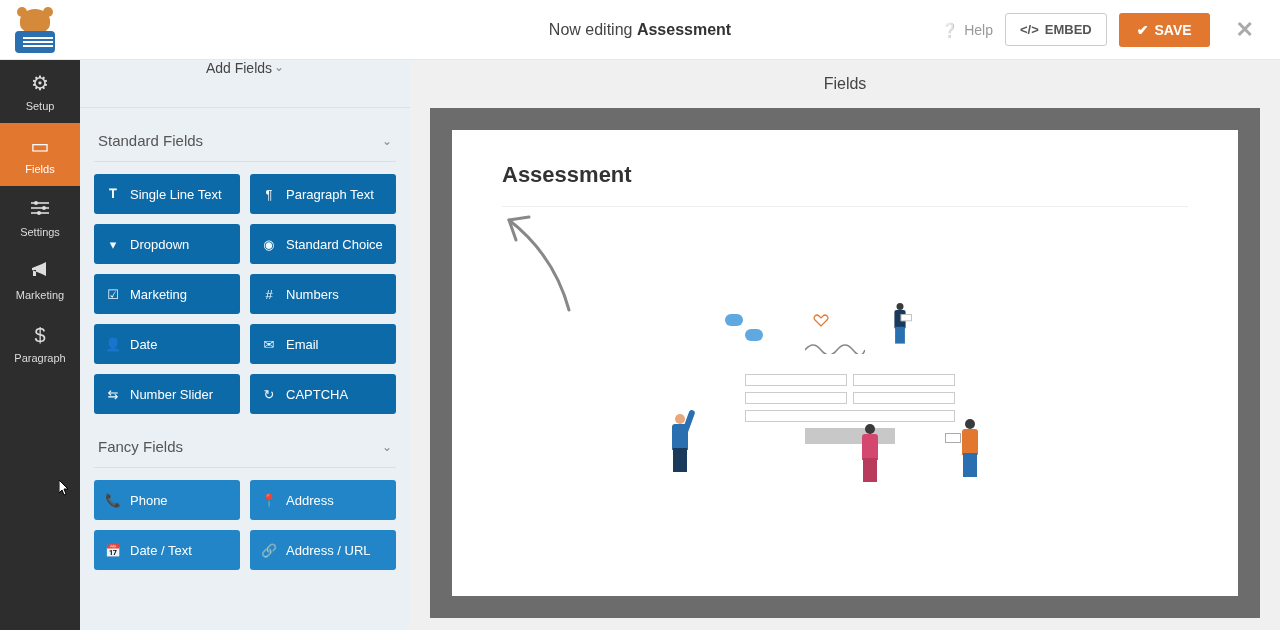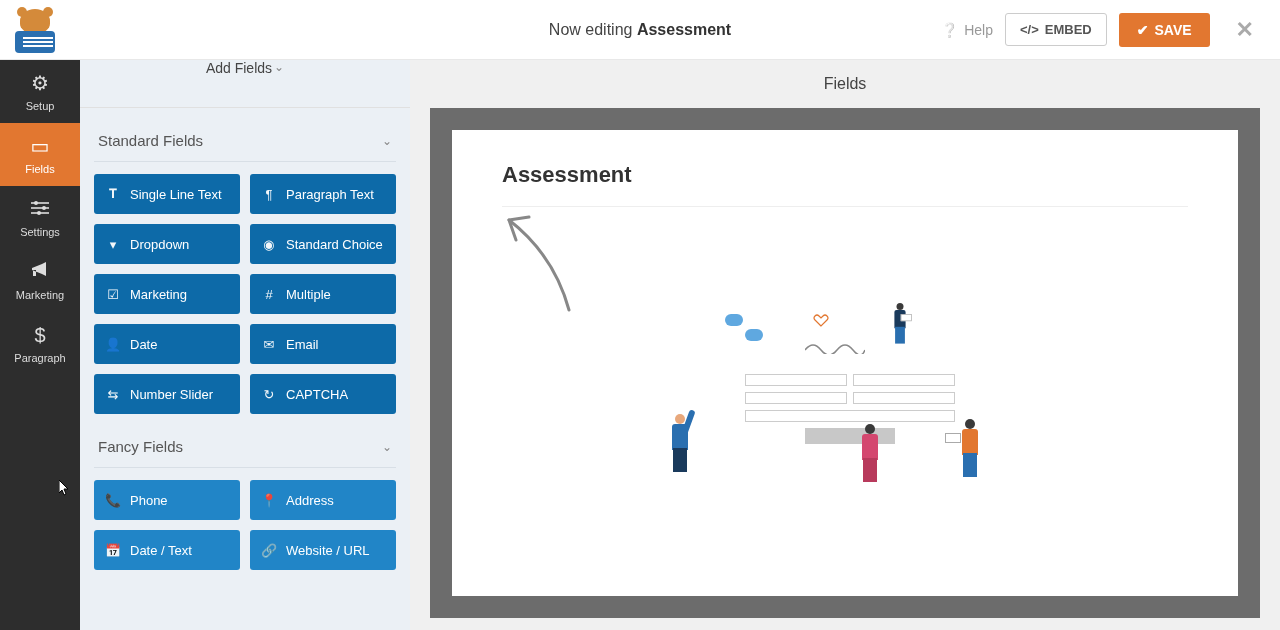--- a/index.html
+++ b/index.html
@@ -202,21 +202,21 @@
         <button class="field-btn">
             <span class="ficon">◉</span>
             <span>Standard Choice</span>
           </button>
         <button class="field-btn">
             <span class="ficon">☑</span>
             <span>Marketing</span>
           </button>
         <button class="field-btn">
             <span class="ficon">#</span>
-            <span>Multiple</span>
+            <span>Numbers</span>
           </button>
         <button class="field-btn">
             <span class="ficon">👤</span>
             <span>Date</span>
           </button>
         <button class="field-btn">
             <span class="ficon">✉</span>
             <span>Email</span>
           </button>
         <button class="field-btn">
@@ -241,21 +241,21 @@
         <button class="field-btn fancy">
             <span class="ficon">📍</span>
             <span>Address</span>
           </button>
         <button class="field-btn fancy">
             <span class="ficon">📅</span>
             <span>Date / Text</span>
           </button>
         <button class="field-btn fancy">
             <span class="ficon">🔗</span>
-            <span>Website / URL</span>
+            <span>Address / URL</span>
           </button>
       </div>
     </div>
   </div>
 
   <div class="preview-wrap">
     <div class="preview-header">Fields</div>
     <div class="canvas-outer">
       <div class="canvas">
         <div class="form-title">Assessment</div>

